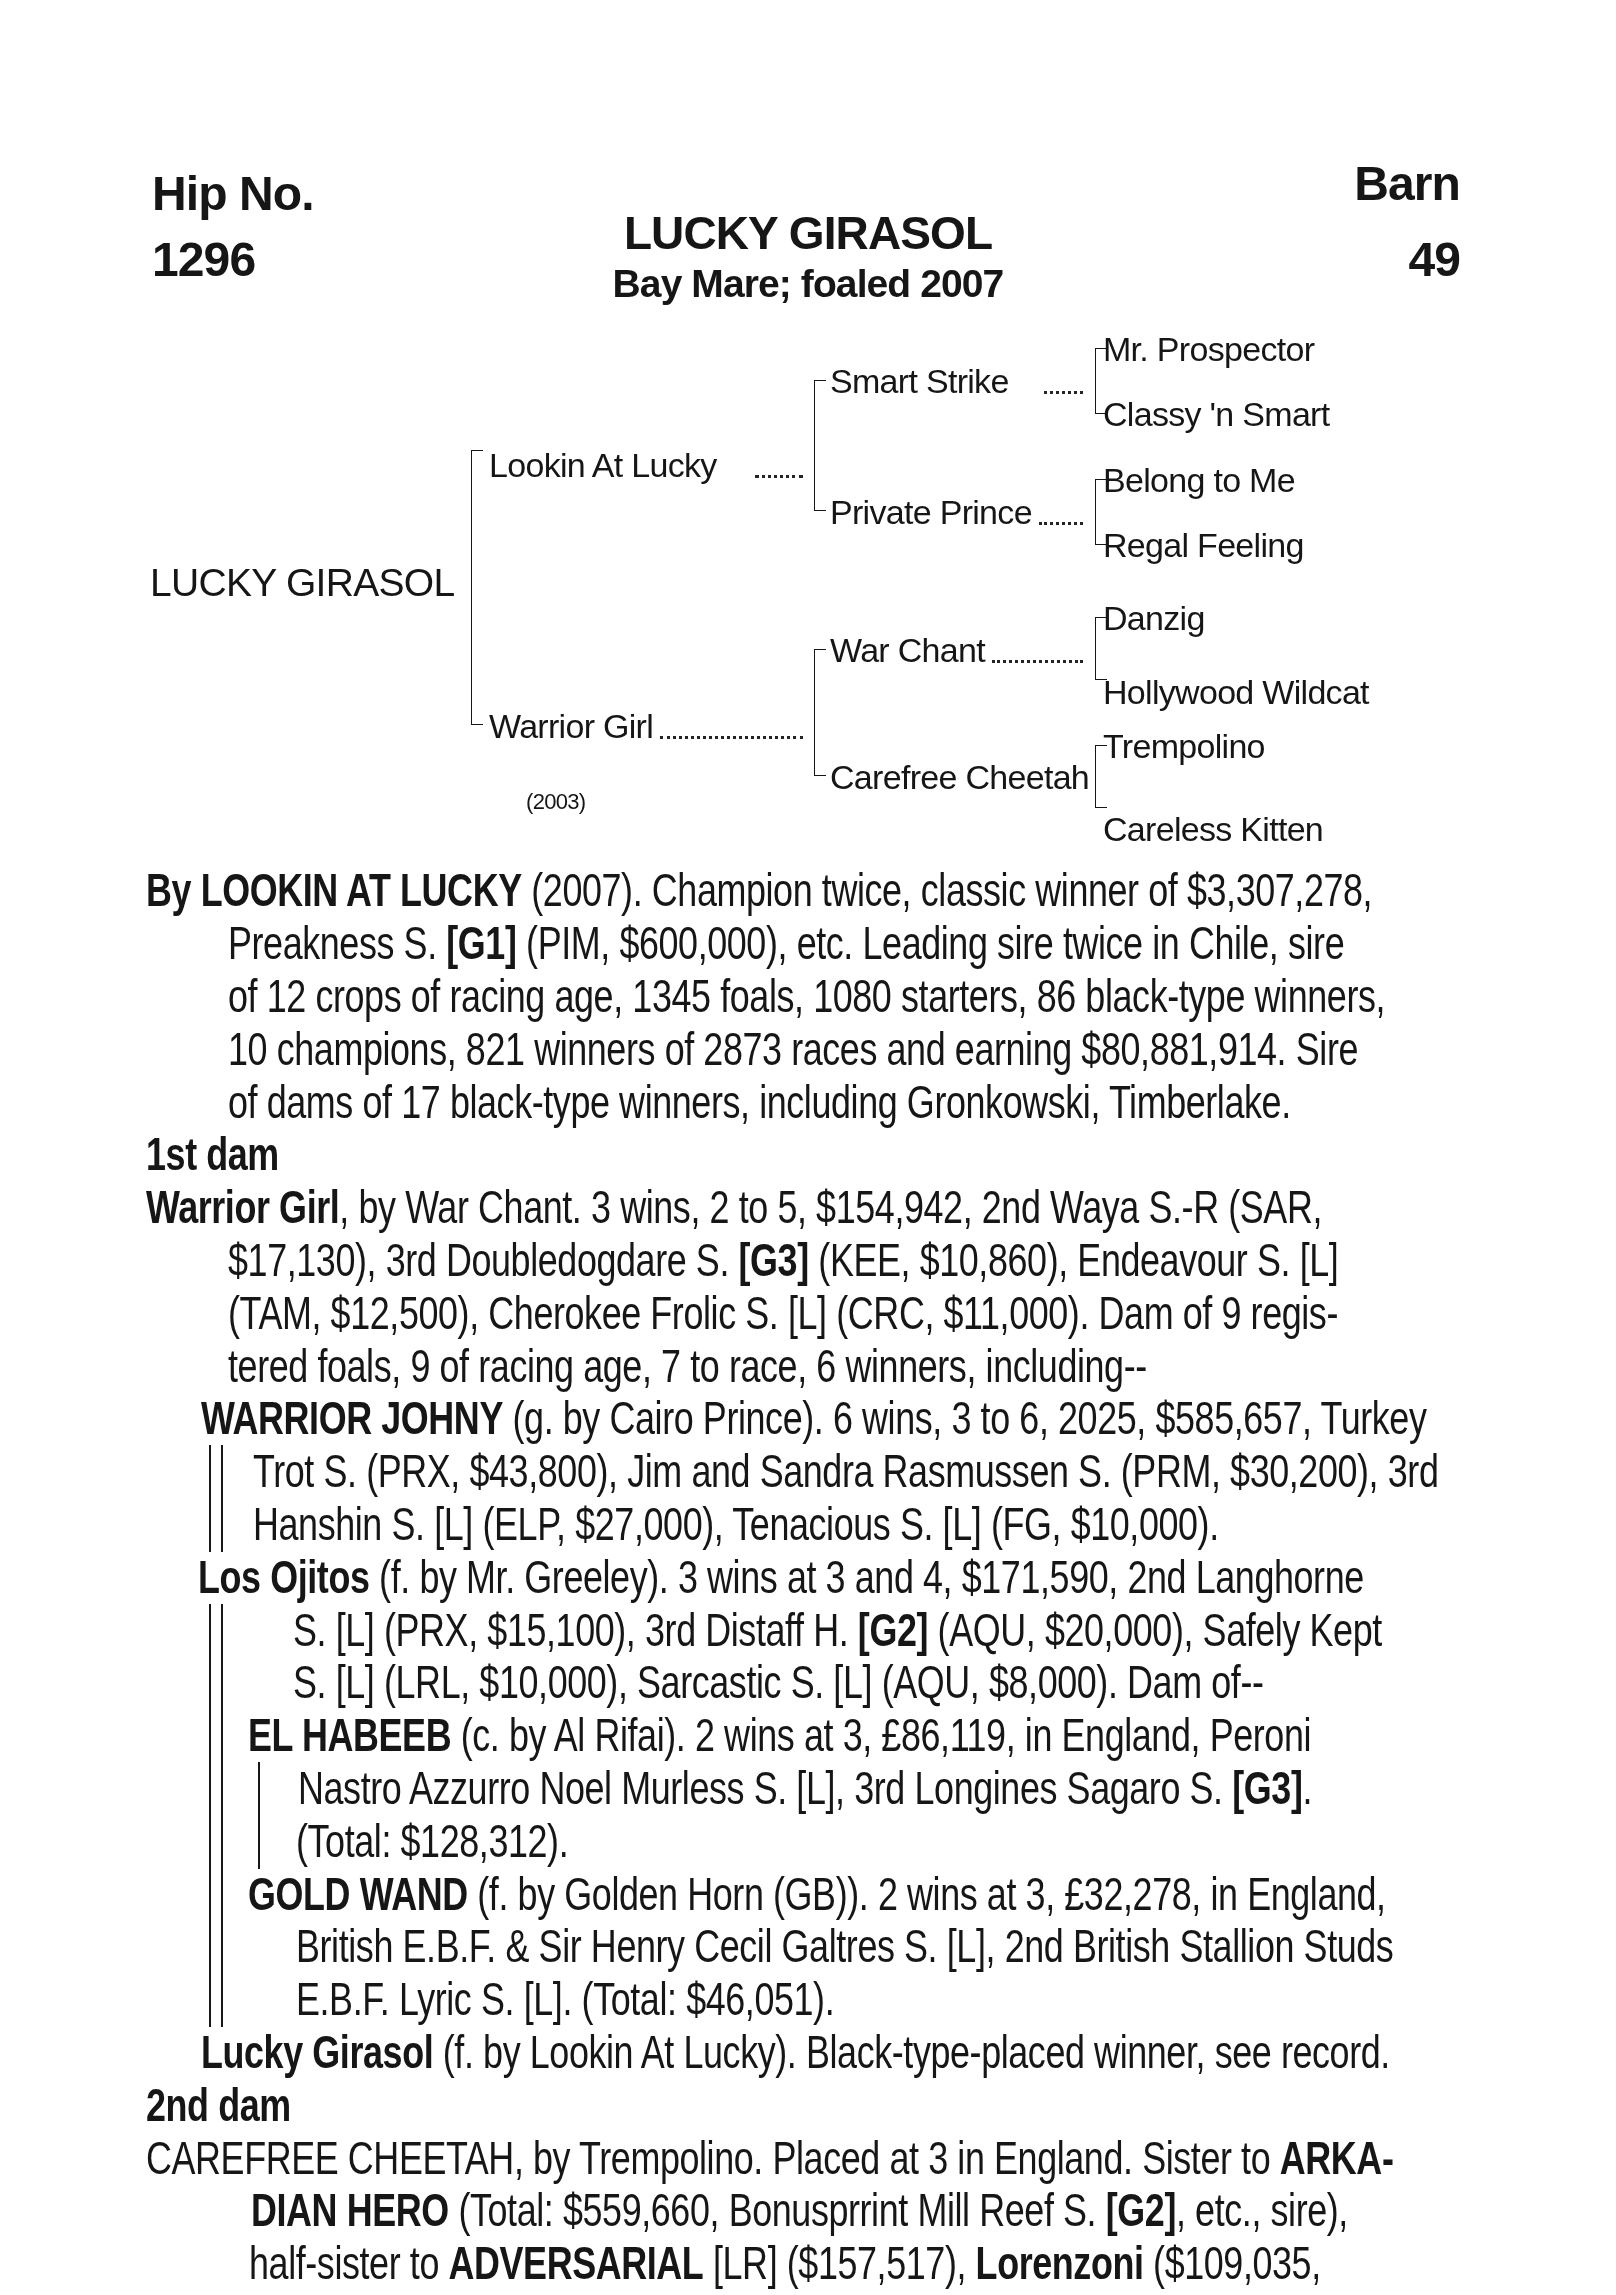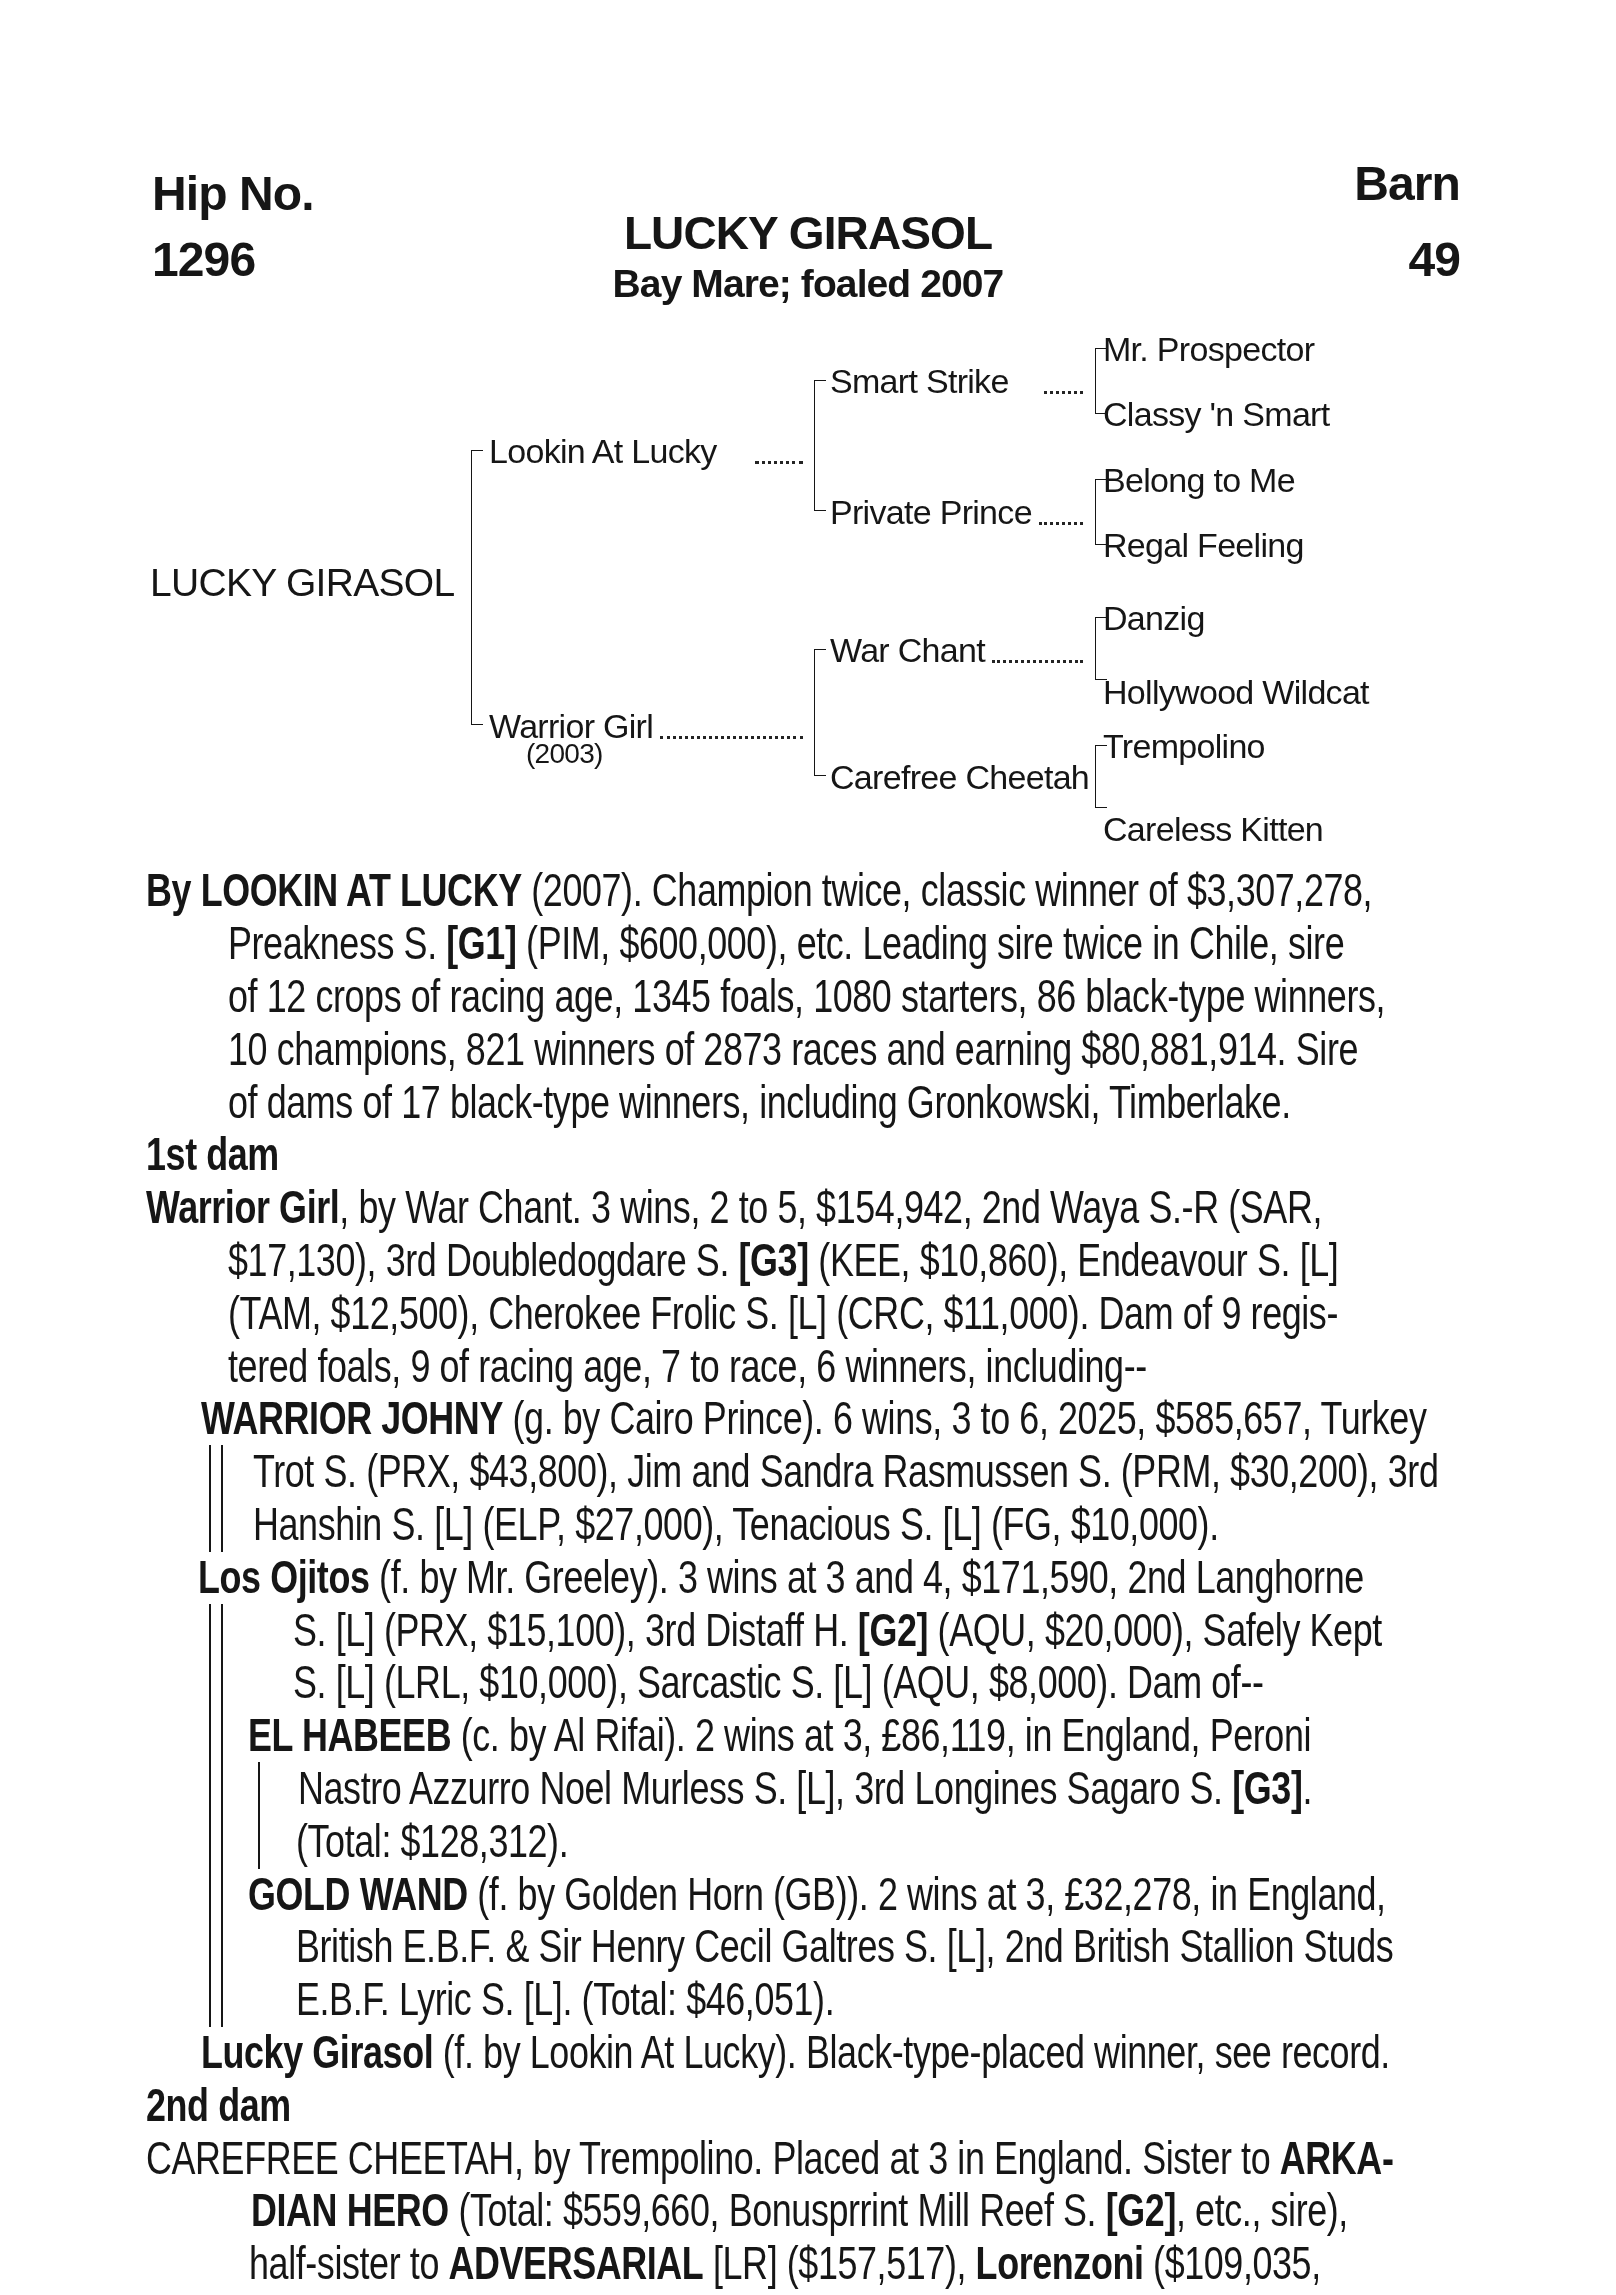--- a/index.html
+++ b/index.html
@@ -14,21 +14,21 @@
   .barn-number{position:absolute;right:156px;top:232px;font-weight:bold;font-size:48px;letter-spacing:-0.9px;text-align:right;}
   .horse-title{position:absolute;top:206px;left:0;width:1616px;text-align:center;
                font-weight:bold;font-size:46px;letter-spacing:-0.9px;}
   .horse-sub{position:absolute;top:262px;left:0;width:1616px;text-align:center;
              font-weight:bold;font-size:39px;letter-spacing:-0.9px;}
   
   .pnode{position:absolute;display:flex;align-items:flex-end;height:42px;transform:translateY(-50%);
          font-size:34px;letter-spacing:-0.7px;white-space:nowrap;}
   .pnode .leader{flex:1;border-bottom:3.7px dotted #242424;margin:0 3.7px 7.3px 7.3px;}
   .psubject{position:absolute;font-size:39px;letter-spacing:-0.7px;transform:translateY(-50%);white-space:nowrap;}
-  .pyear{position:absolute;font-size:28px;letter-spacing:-0.7px;transform:translateY(-50%);white-space:nowrap;}
+  .pyear{position:absolute;font-size:22px;letter-spacing:-0.7px;transform:translateY(-50%);white-space:nowrap;margin-top:48px;}
   .pbr{position:absolute;width:12px;border:1.8px solid #161616;border-right:none;box-sizing:border-box;}
   
   .bline{position:absolute;white-space:nowrap;font-size:46px;line-height:53px;
          letter-spacing:-0.5px;transform:scaleX(0.78);transform-origin:0 0;}
   .bline .b{font-weight:bold;}
   .rule{position:absolute;width:2.3px;background:#161616;}
 </style>
 </head>
 <body>
 
@@ -36,21 +36,21 @@
 
   <div class="hip-block">Hip No.</div>
   <div class="hip-number">1296</div>
   <div class="barn-block">Barn</div>
   <div class="barn-number">49</div>
   <div class="horse-title">LUCKY GIRASOL</div>
   <div class="horse-sub">Bay Mare; foaled 2007</div>
 
   <div id="pedigree">
       <div class="psubject" style="left: 150px; top: 583px;">LUCKY GIRASOL</div>
-      <div class="pnode" style="left: 489px; top: 450px; width: 318px; gap: 31px;">
+      <div class="pnode" style="left: 489px; top: 464px; width: 318px; gap: 31px;">
         <span>Lookin At Lucky</span>
         <span class="leader"></span>
       </div>
       <div class="pnode" style="left: 489px; top: 725px; width: 318px;">
         <span>Warrior Girl</span>
         <span class="leader"></span>
       </div>
       <div class="pyear" style="left: 526px; top: 754px;">(2003)</div>
       <div class="pnode" style="left: 830px; top: 380px; width: 257px; gap: 28px;">
         <span>Smart Strike</span>

